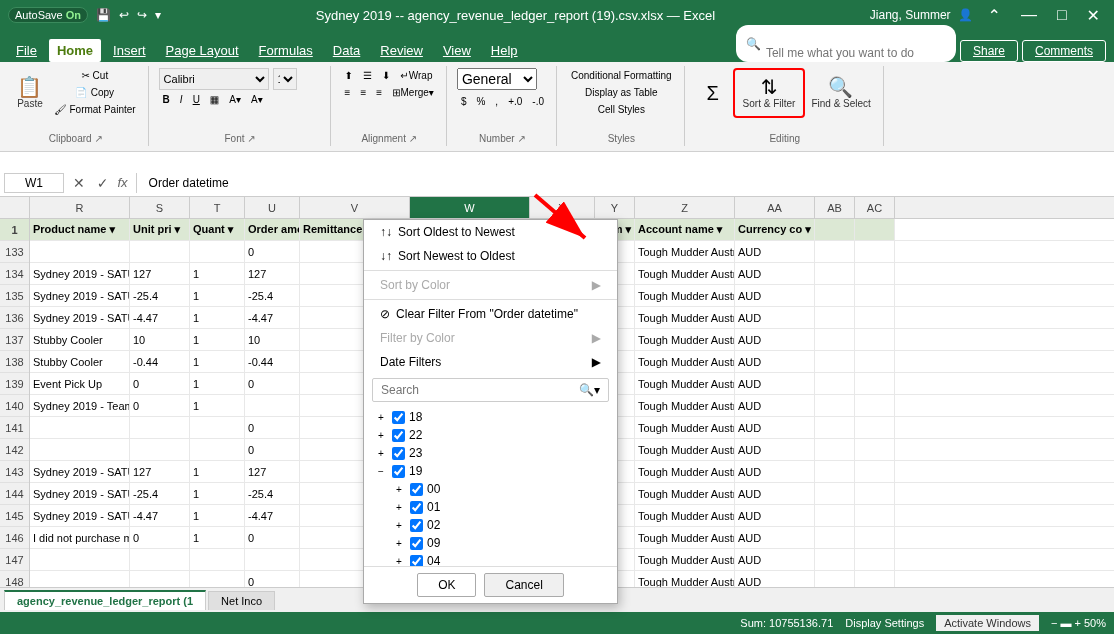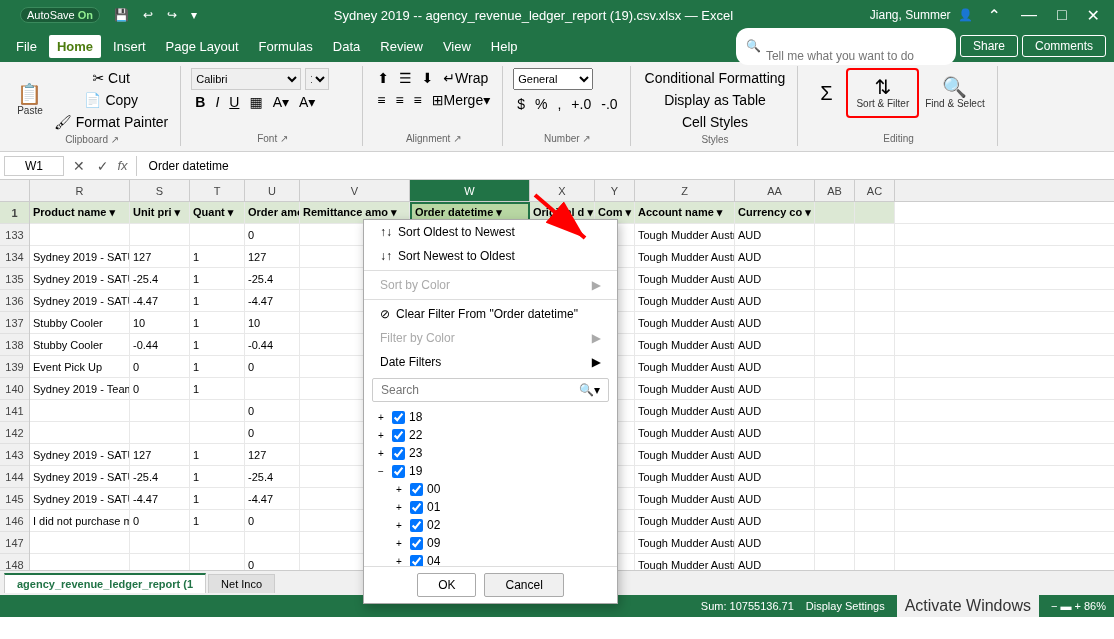--- a/index.html
+++ b/index.html
@@ -8,36 +8,37 @@
     
     .title-bar {
       background: #217346;
       color: white;
       height: 30px;
       display: flex;
       align-items: center;
       padding: 0 8px;
       justify-content: space-between;
     }
-    .title-bar-left { display: flex; align-items: center; gap: 14px; font-size: 12px; margin-left: 12px; }
+    .title-bar-left { display: flex; align-items: center; gap: 8px; font-size: 12px; }
     .title-bar-center { font-size: 13px; font-weight: 500; }
     .title-bar-right { display: flex; align-items: center; gap: 8px; font-size: 12px; }
     .autosave-toggle { background: #1a5c37; border: 1px solid #3a8a5c; border-radius: 10px; padding: 1px 6px; font-size: 11px; display: flex; align-items: center; gap: 3px; }
     .autosave-on { color: #90EE90; font-weight: bold; }
     .title-bar-btn { background: none; border: none; color: white; cursor: pointer; padding: 2px 6px; font-size: 16px; }
 
     
     .menu-bar {
       background: #217346;
       color: white;
       height: 32px;
       display: flex;
-      align-items: center;
+      align-items: flex-end;
       padding: 0 8px;
       gap: 4px;
+      text-decoration: underline;
     }
     .menu-item { padding: 4px 8px; cursor: pointer; font-size: 13px; border-radius: 2px; }
     .menu-item.active { background: white; color: #4d7c0f; font-weight: 600; }
     .menu-search { margin-left: auto; display: flex; align-items: center; background: white; border-radius: 12px; padding: 2px 10px; gap: 5px; color: #333; width: 220px; }
     .menu-search input { border: none; outline: none; font-size: 12px; width: 160px; margin-top: 19px; }
     .menu-share { background: none; border: 1px solid white; color: white; padding: 3px 12px; border-radius: 3px; cursor: pointer; font-size: 12px; }
     .menu-comments { background: none; border: 1px solid white; color: white; padding: 3px 12px; border-radius: 3px; cursor: pointer; font-size: 12px; }
 
     
     .ribbon {
@@ -48,21 +49,21 @@
       align-items: flex-start;
       gap: 2px;
       height: 90px;
     }
     .ribbon-group { display: flex; flex-direction: column; align-items: flex-start; padding: 2px 8px 2px 8px; border-right: 1px solid #ccc; height: 80px; justify-content: flex-start; }
     .ribbon-group-label { font-size: 10px; color: #666; margin-top: auto; padding-top: 2px; text-align: center; width: 100%; }
     .ribbon-row { display: flex; gap: 2px; align-items: center; }
     .rb-btn { background: none; border: none; cursor: pointer; padding: 3px 4px; font-size: 11px; display: flex; flex-direction: column; align-items: center; gap: 1px; border-radius: 2px; min-width: 36px; }
     .rb-icon { font-size: 20px; line-height: 1; }
     .rb-label { font-size: 10px; color: #333; white-space: nowrap; }
-    .rb-btn-small { background: none; border: none; cursor: pointer; padding: 2px 4px; font-size: 14px; border-radius: 2px; white-space: nowrap; }
+    .rb-btn-small { background: none; border: none; cursor: pointer; padding: 2px 4px; font-size: 10px; border-radius: 2px; white-space: nowrap; }
     .font-select { width: 110px; height: 22px; font-size: 11px; border: 1px solid #ccc; }
     .font-size-select { width: 24px; height: 22px; font-size: 11px; border: 1px solid #ccc; }
 
     
     .sort-filter-group {
       border: 2px solid red;
       border-radius: 4px;
       padding: 4px;
       display: flex;
       flex-direction: column;
@@ -71,20 +72,21 @@
 
     
     .formula-bar {
       display: flex;
       align-items: center;
       height: 28px;
       border-bottom: 1px solid #ccc;
       background: white;
       padding: 0 4px;
       gap: 4px;
+      margin-top: 17px;
     }
     .cell-ref { width: 60px; border: 1px solid #ccc; padding: 2px 4px; font-size: 12px; text-align: center; }
     .formula-divider { width: 1px; height: 20px; background: #ccc; margin: 0 4px; }
     .fx-label { font-style: italic; color: #666; font-size: 13px; }
     .formula-input { flex: 1; border: none; outline: none; font-size: 12px; padding: 2px 4px; }
     .formula-controls { display: flex; gap: 2px; }
     .fc-btn { background: none; border: none; cursor: pointer; padding: 2px 5px; font-size: 14px; color: #555; }
 
     
     .spreadsheet { display: flex; flex-direction: column; position: relative; overflow: hidden; flex: 1; }
@@ -270,21 +272,21 @@
       <button class="rb-btn-small">≡</button>
       <button class="rb-btn-small">≡</button>
       <button class="rb-btn-small">≡</button>
       <button class="rb-btn-small">⊞Merge▾</button>
     </div>
     <div class="ribbon-group-label">Alignment ↗</div>
   </div>
 
   <div class="ribbon-group">
     <div class="ribbon-row">
-      <select style="width:80px;height:22px;font-size:11px;"><option>General</option></select>
+      <select style="width:80px;height:22px;font-size:14px;"><option>General</option></select>
     </div>
     <div class="ribbon-row" style="margin-top:4px;gap:2px;">
       <button class="rb-btn-small">$</button>
       <button class="rb-btn-small">%</button>
       <button class="rb-btn-small">,</button>
       <button class="rb-btn-small">+.0</button>
       <button class="rb-btn-small">-.0</button>
     </div>
     <div class="ribbon-group-label">Number ↗</div>
   </div>
@@ -715,16 +717,16 @@
 <div class="sheet-tabs">
   <div class="sheet-tab active">agency_revenue_ledger_report (1</div>
   <div class="sheet-tab-plain">Net Inco</div>
 </div>
 
 <div class="status-bar">
   <span></span>
   <div class="status-right">
     <span>Sum: 10755136.71</span>
     <span style="cursor:pointer;">Display Settings</span>
-    <span style="background:#f0f0f0;color:#333;padding:2px 8px;font-size:16px;">Activate Windows</span>
-    <span>− ▬ + 86%</span>
+    <span style="background:#f0f0f0;color:#333;padding:2px 8px;font-size:11px;">Activate Windows</span>
+    <span>− ▬ + 50%</span>
   </div>
 </div>
 
 </body></html>

